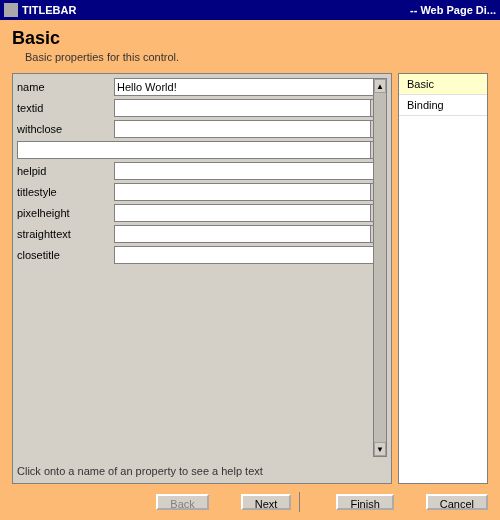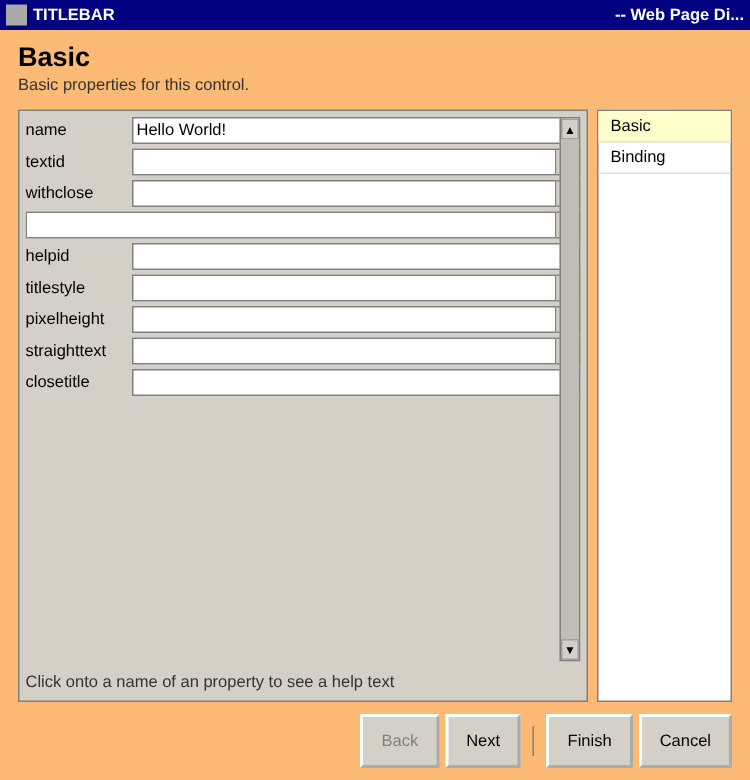--- a/index.html
+++ b/index.html
@@ -49,20 +49,21 @@
       font-size: 18px;
       font-weight: bold;
       color: #000;
       margin-bottom: 2px;
     }
 
     .page-subtitle {
       font-size: 11px;
       color: #333;
       margin-bottom: 10px;
+      margin-left: 13px;
     }
 
     .main-content {
       display: flex;
       flex: 1;
       gap: 6px;
       min-height: 0;
     }
 
     .left-panel {
@@ -85,21 +86,21 @@
       width: 100%;
     }
 
     .prop-row {
       display: flex;
       align-items: center;
       margin-bottom: 3px;
     }
 
     .prop-label {
-      width: 71px;
+      width: 97px;
       font-size: 11px;
       color: #000;
       font-weight: normal;
     }
 
     .prop-input-container {
       flex: 1;
       display: flex;
       align-items: center;
       justify-content: center;
@@ -190,27 +191,28 @@
 
     .button-row {
       display: flex;
       justify-content: flex-end;
       align-items: center;
       padding-top: 8px;
       gap: 4px;
     }
 
     .btn {
-      height: 36px;
+      height: 16px;
       padding: 2px 12px;
       background: #d4d0c8;
       border: 2px outset #ffffff;
       font-size: 11px;
       cursor: pointer;
       min-width: 50px;
+      margin-left: 28px;
     }
 
     .btn-disabled {
       color: #808080;
     }
 
     .separator {
       width: 1px;
       height: 20px;
       background: #808080;

